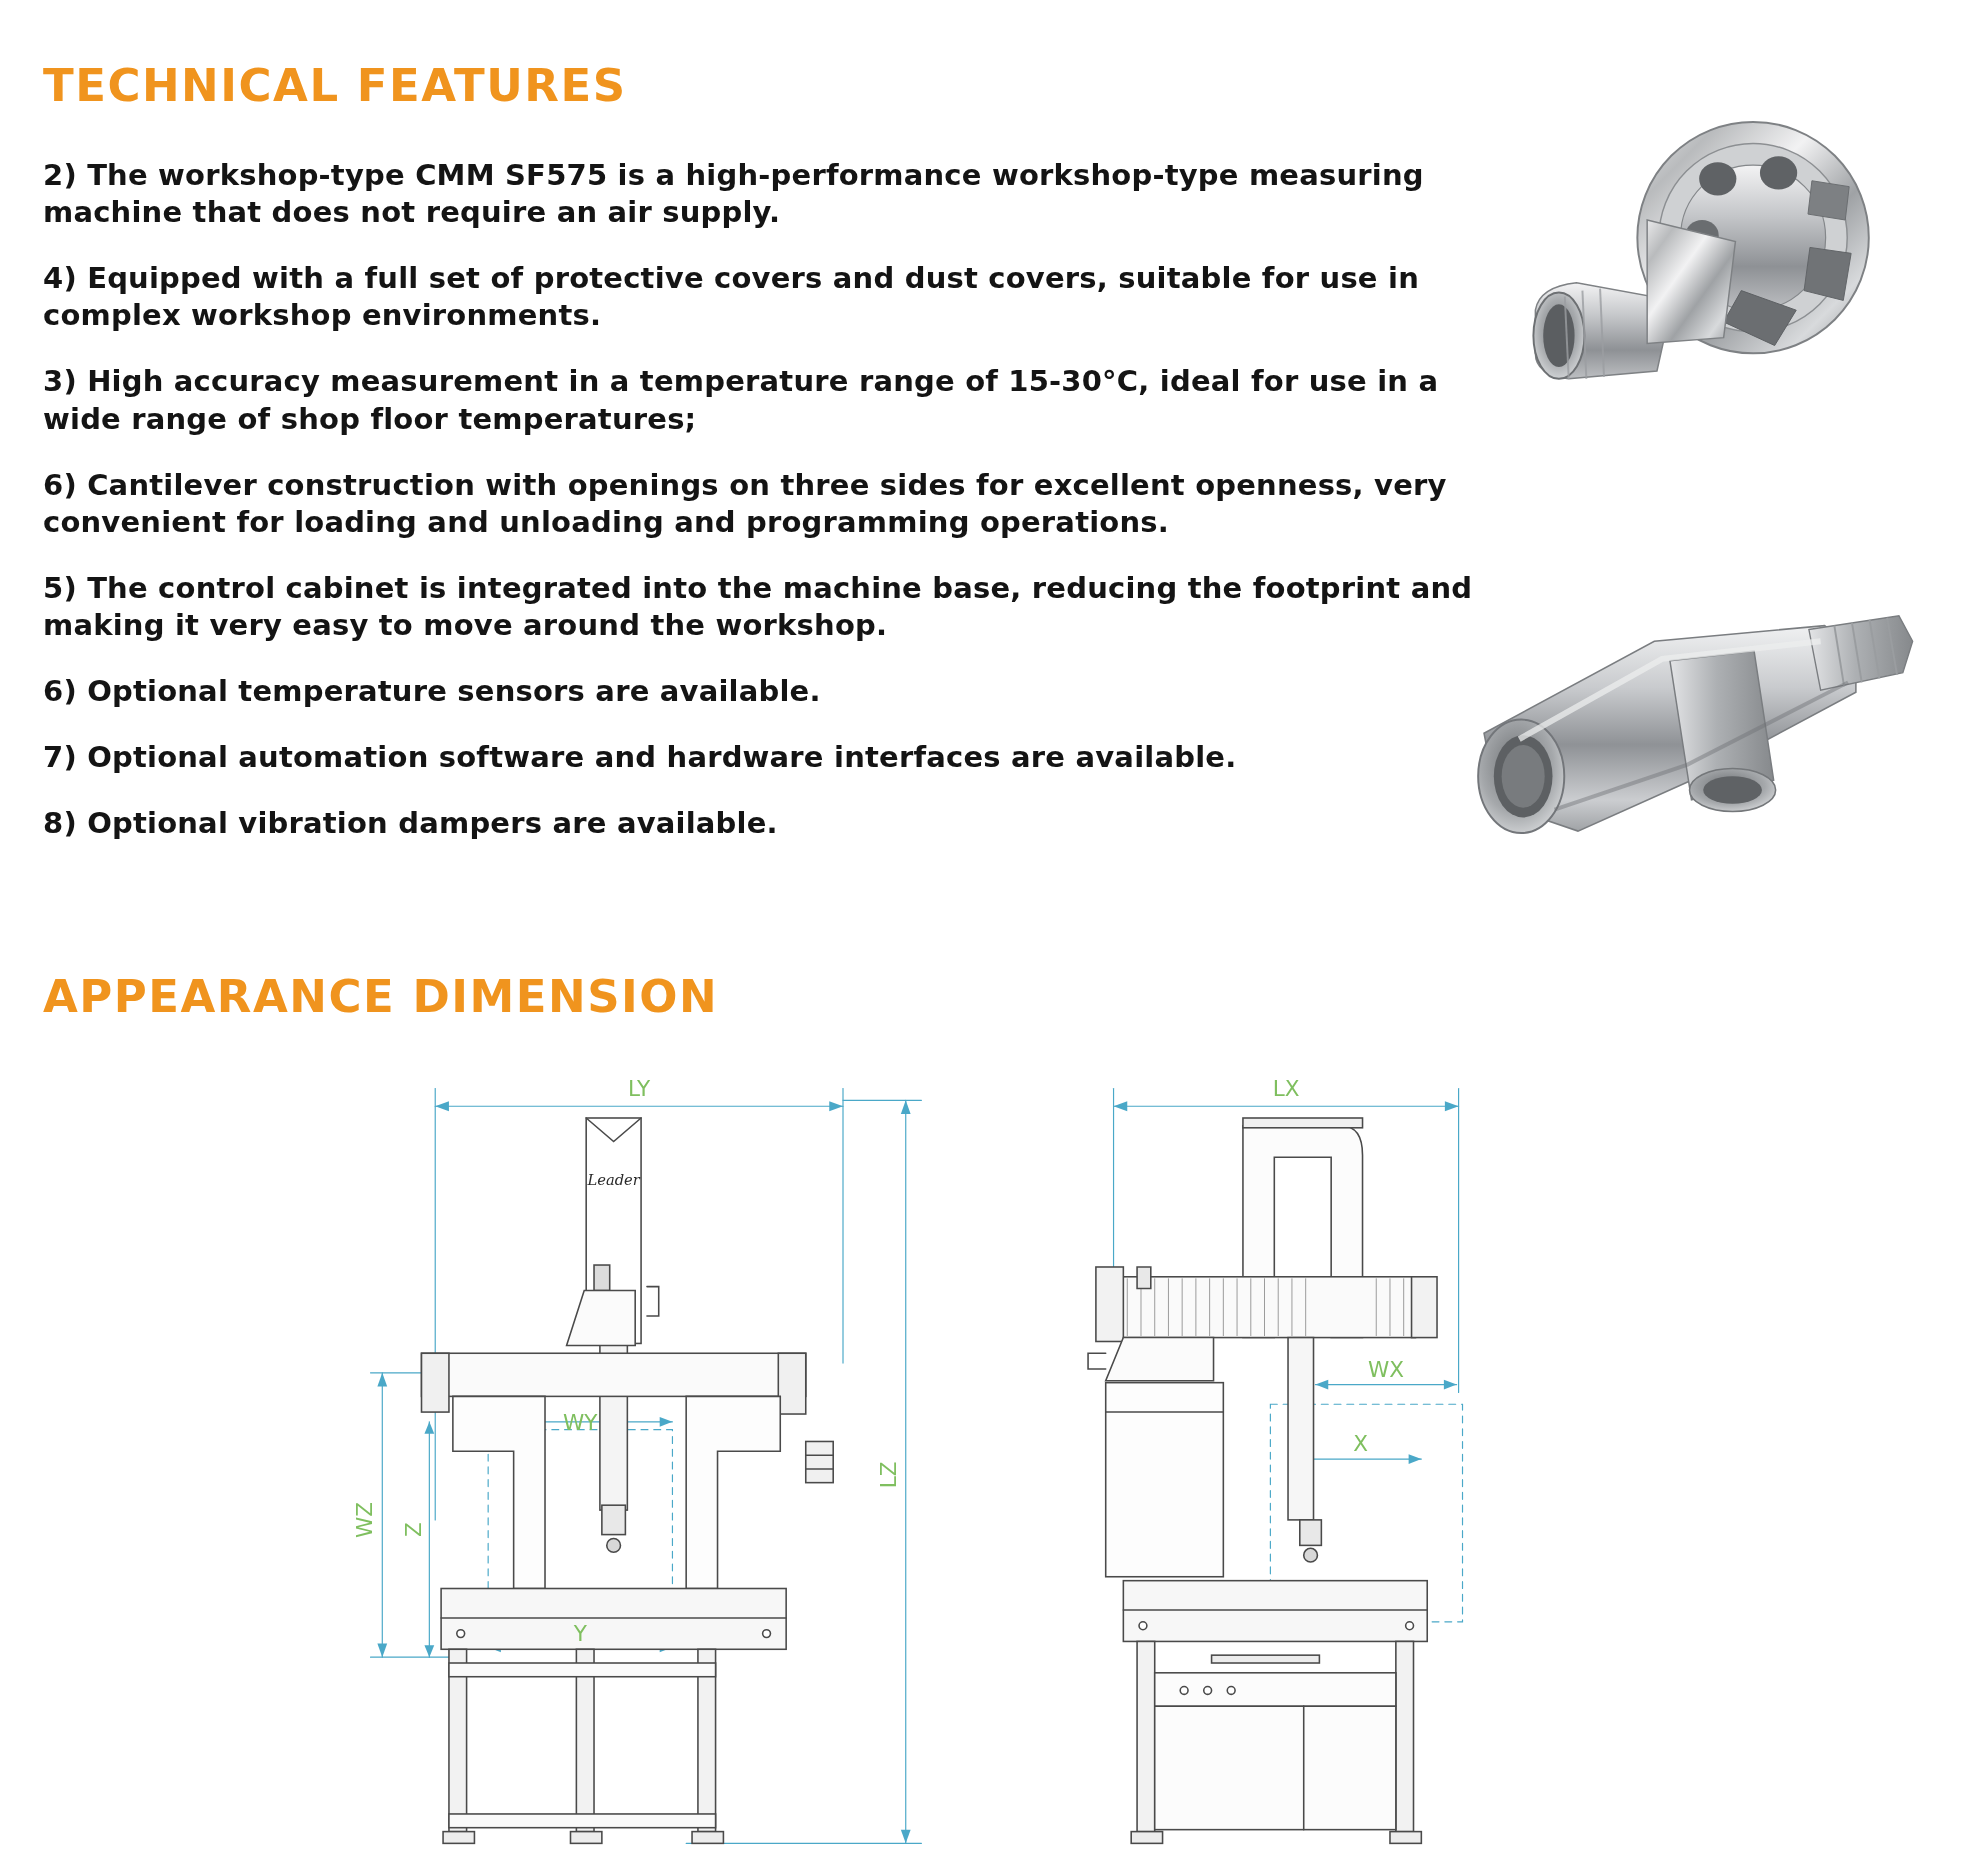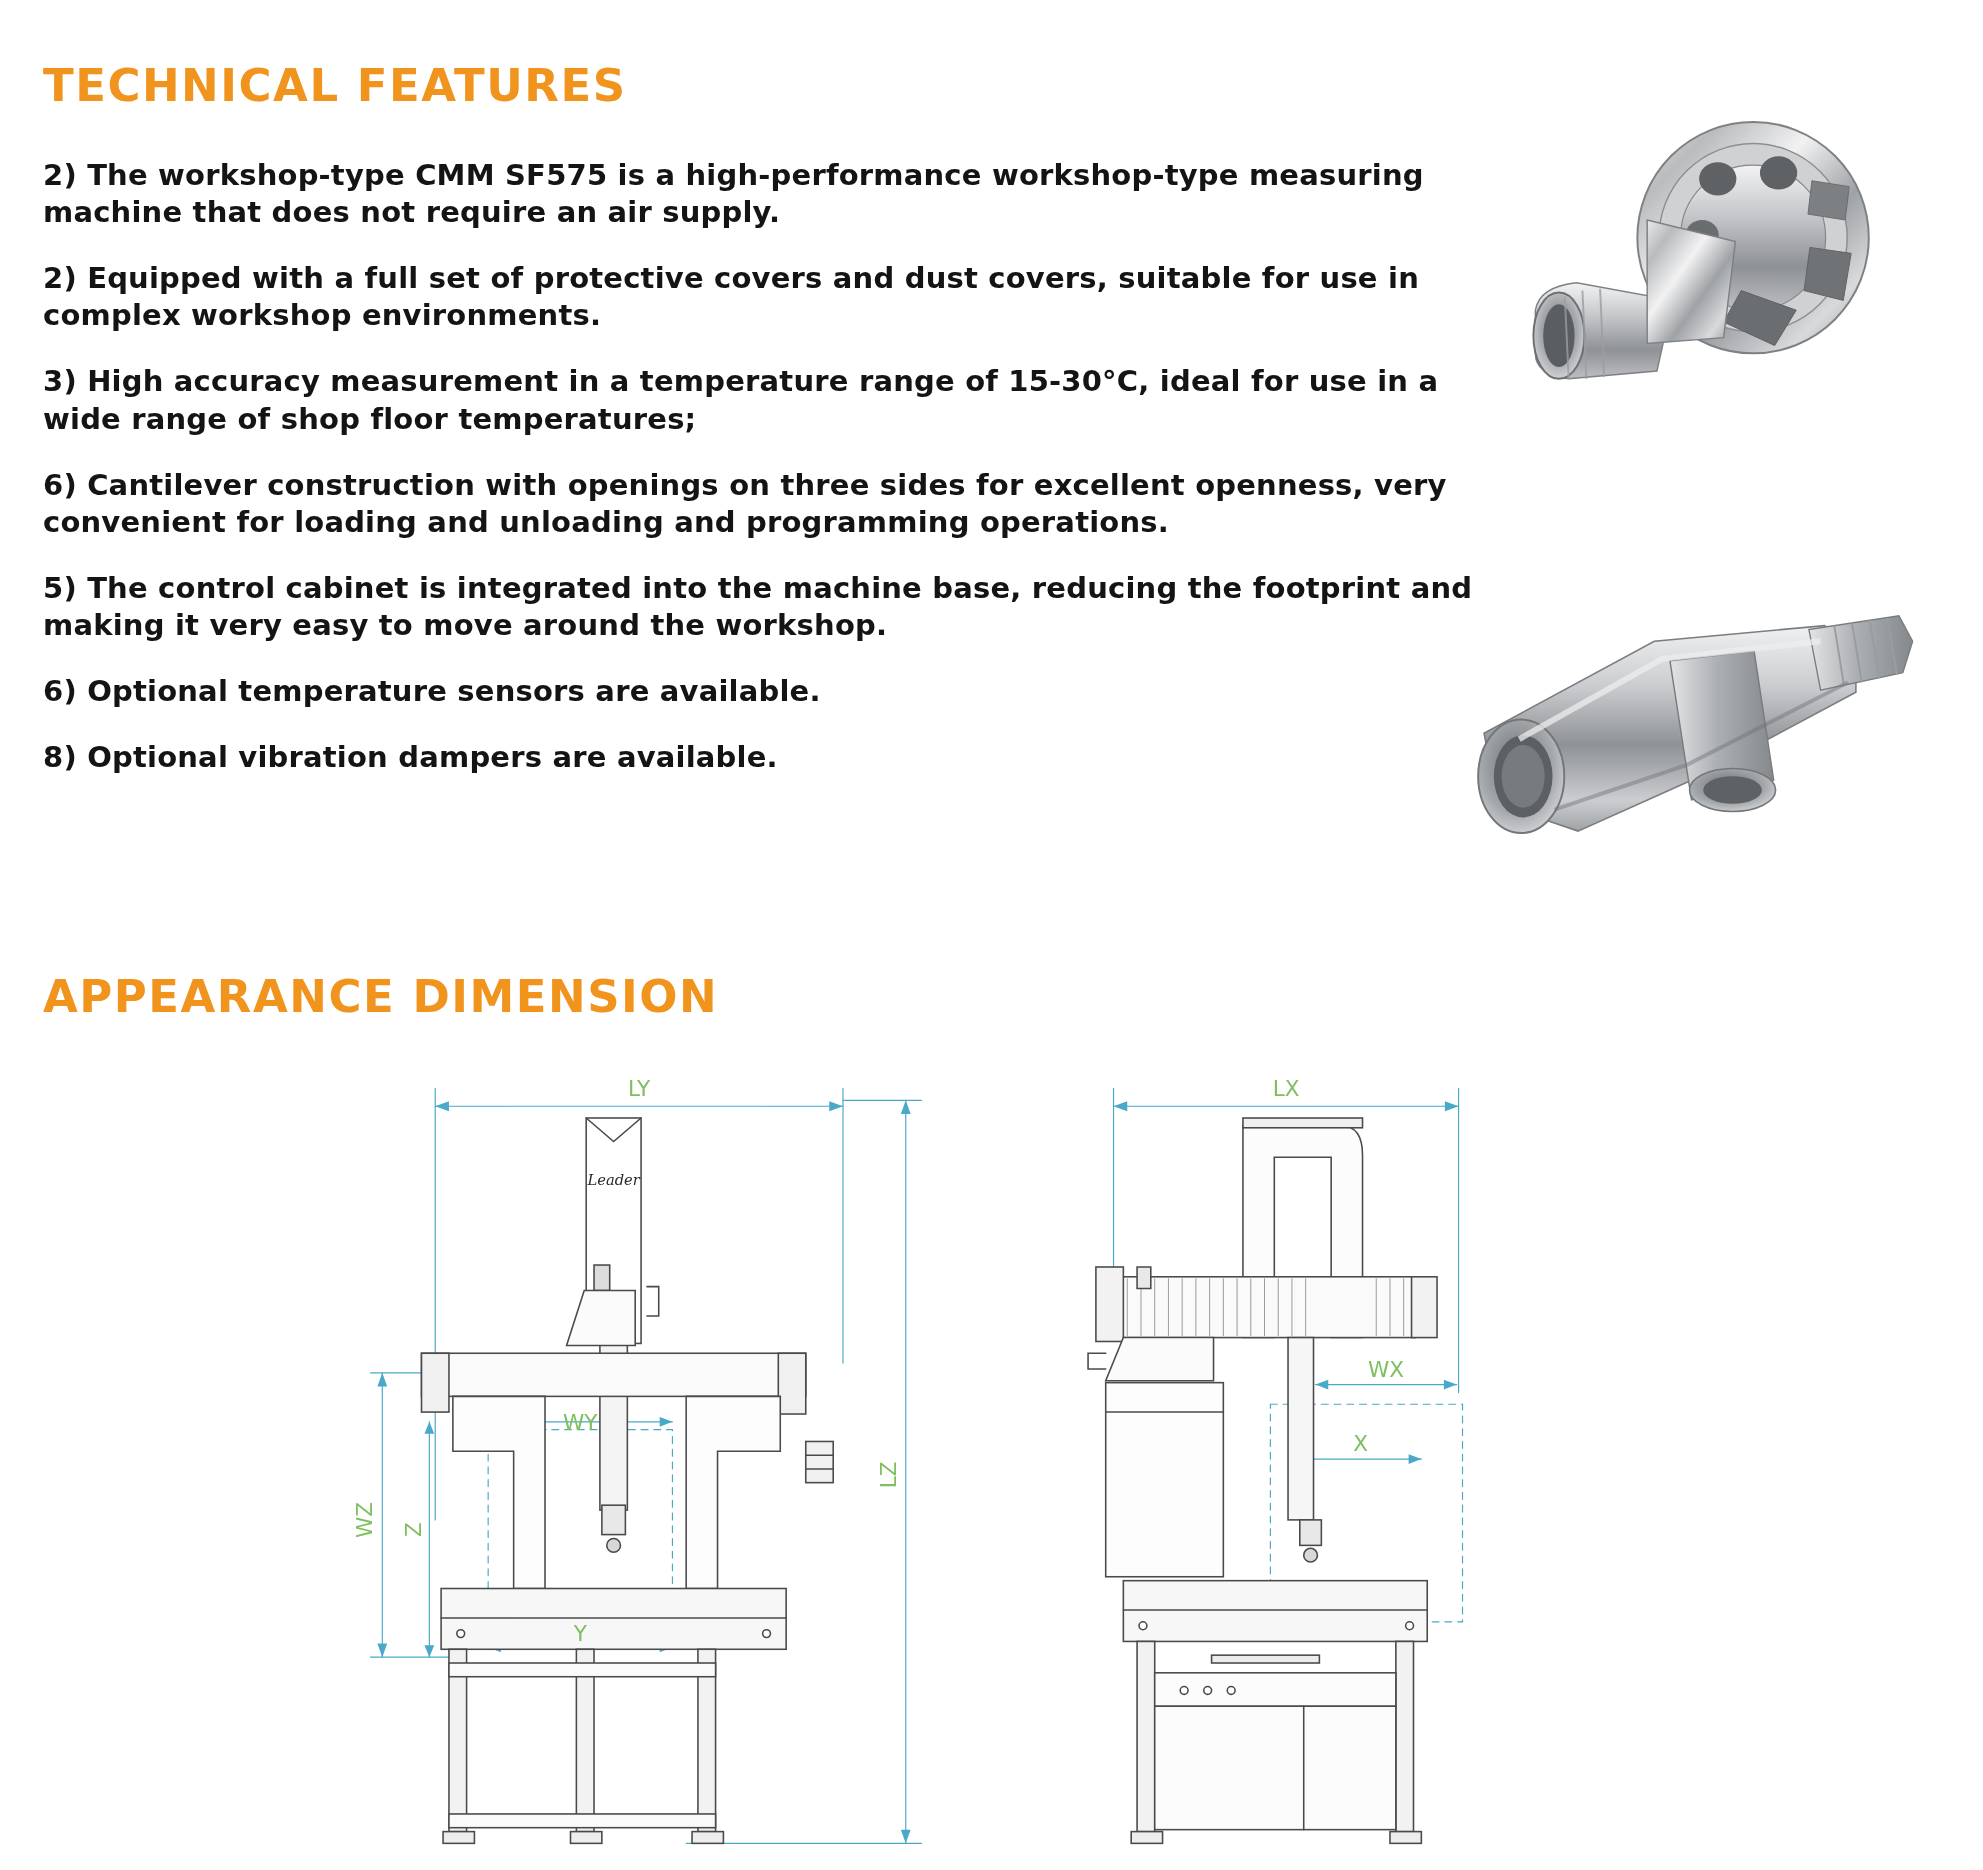--- a/index.html
+++ b/index.html
@@ -86,25 +86,26 @@
 </style>
 </head>
 <body>
 
 <div class="page">
 
   <div class="section-title" id="title-technical">TECHNICAL FEATURES</div>
 
   <div class="features">
     <div class="feature-item">2) The workshop-type CMM SF575 is a high-performance workshop-type measuring machine that does not require an air supply.</div>
-    <div class="feature-item">2) Equipped with a full set of protective covers and dust covers, suitable for use in complex workshop environments.</div>
+    <div class="feature-item">4) Equipped with a full set of protective covers and dust covers, suitable for use in complex workshop environments.</div>
     <div class="feature-item">3) High accuracy measurement in a temperature range of 15-30°C, ideal for use in a wide range of shop floor temperatures;</div>
     <div class="feature-item">6) Cantilever construction with openings on three sides for excellent openness, very convenient for loading and unloading and programming operations.</div>
     <div class="feature-item">5) The control cabinet is integrated into the machine base, reducing the footprint and making it very easy to move around the workshop.</div>
     <div class="feature-item">6) Optional temperature sensors are available.</div>
+    <div class="feature-item">7) Optional automation software and hardware interfaces are available.</div>
     <div class="feature-item">8) Optional vibration dampers are available.</div>
   </div>
 
   <div class="photo" id="photo-flange">
     <svg width="412" height="304" viewBox="0 0 420 310">
       <defs>
         <linearGradient id="steel1" x1="0" y1="0" x2="1" y2="1">
           <stop offset="0%" stop-color="#e9e9ea"></stop>
           <stop offset="18%" stop-color="#b9bbbd"></stop>
           <stop offset="40%" stop-color="#f2f2f3"></stop>

